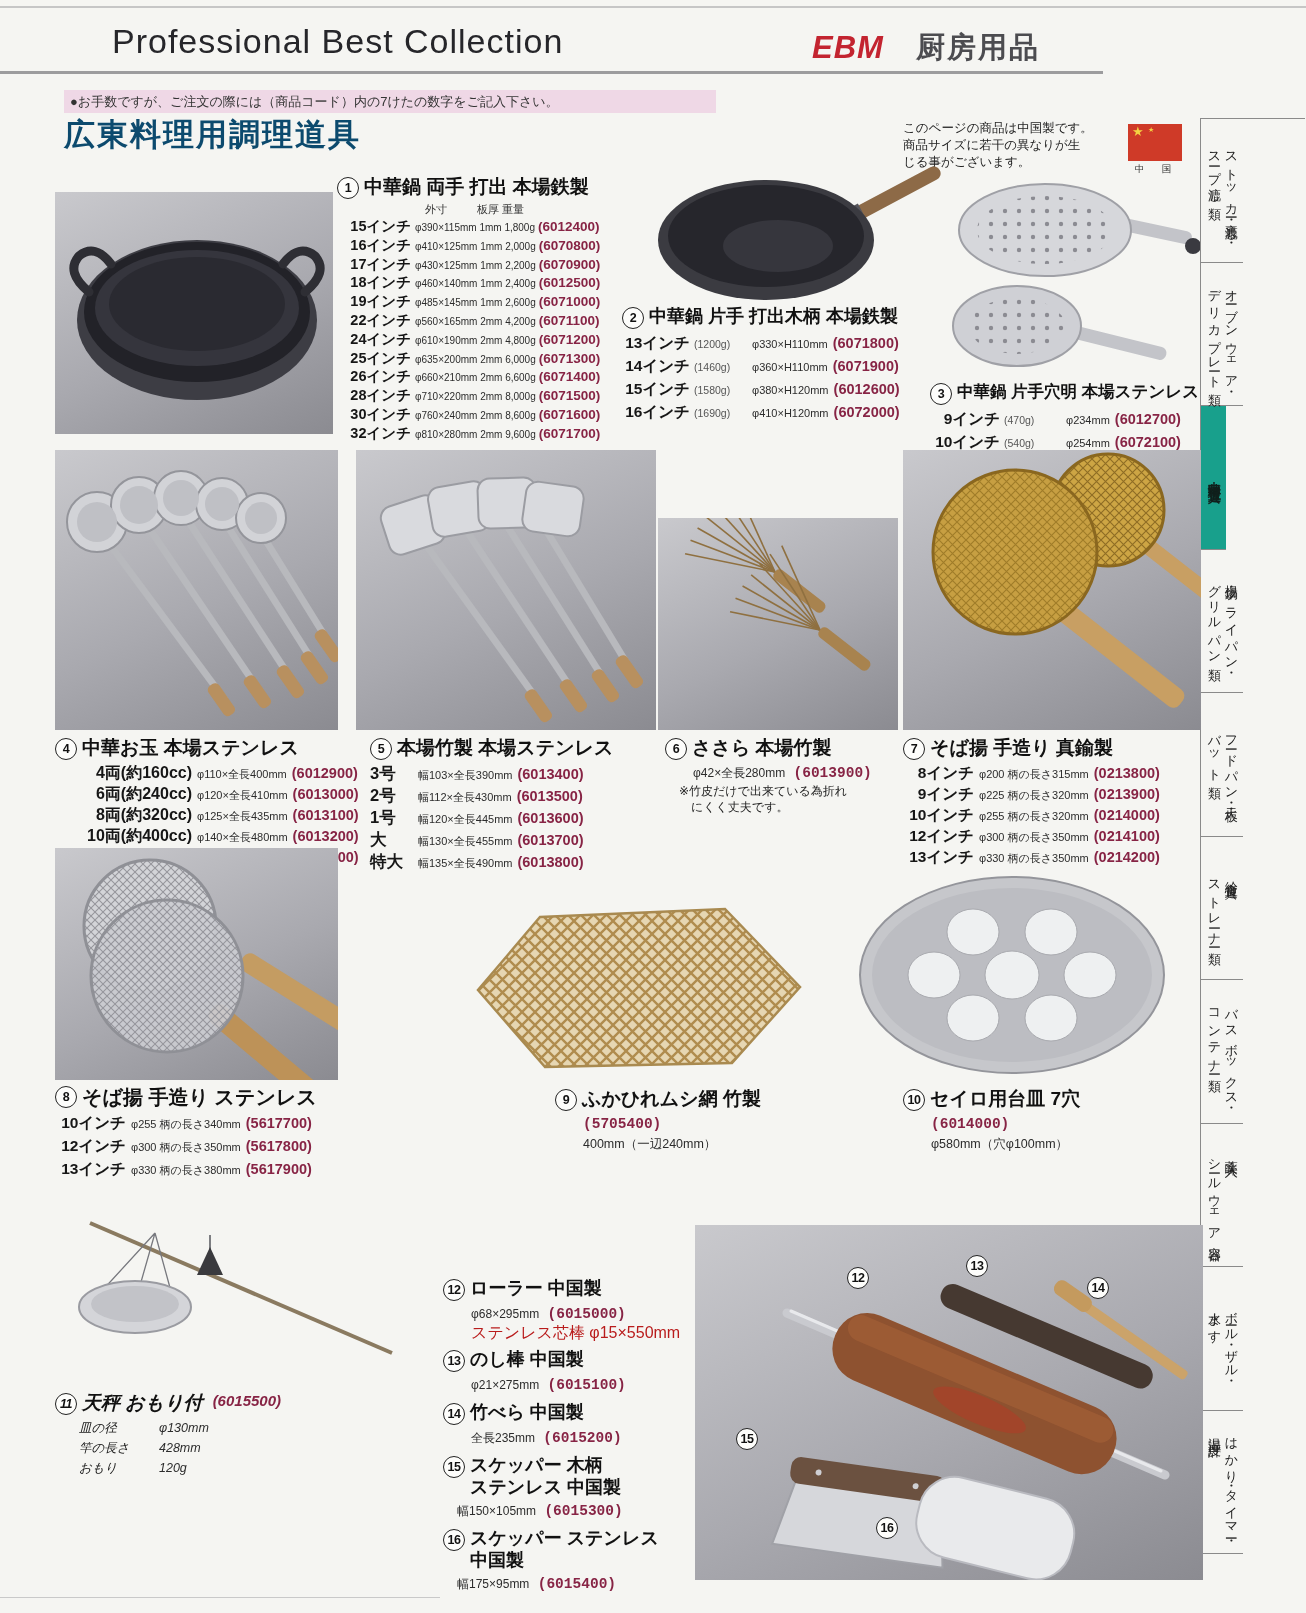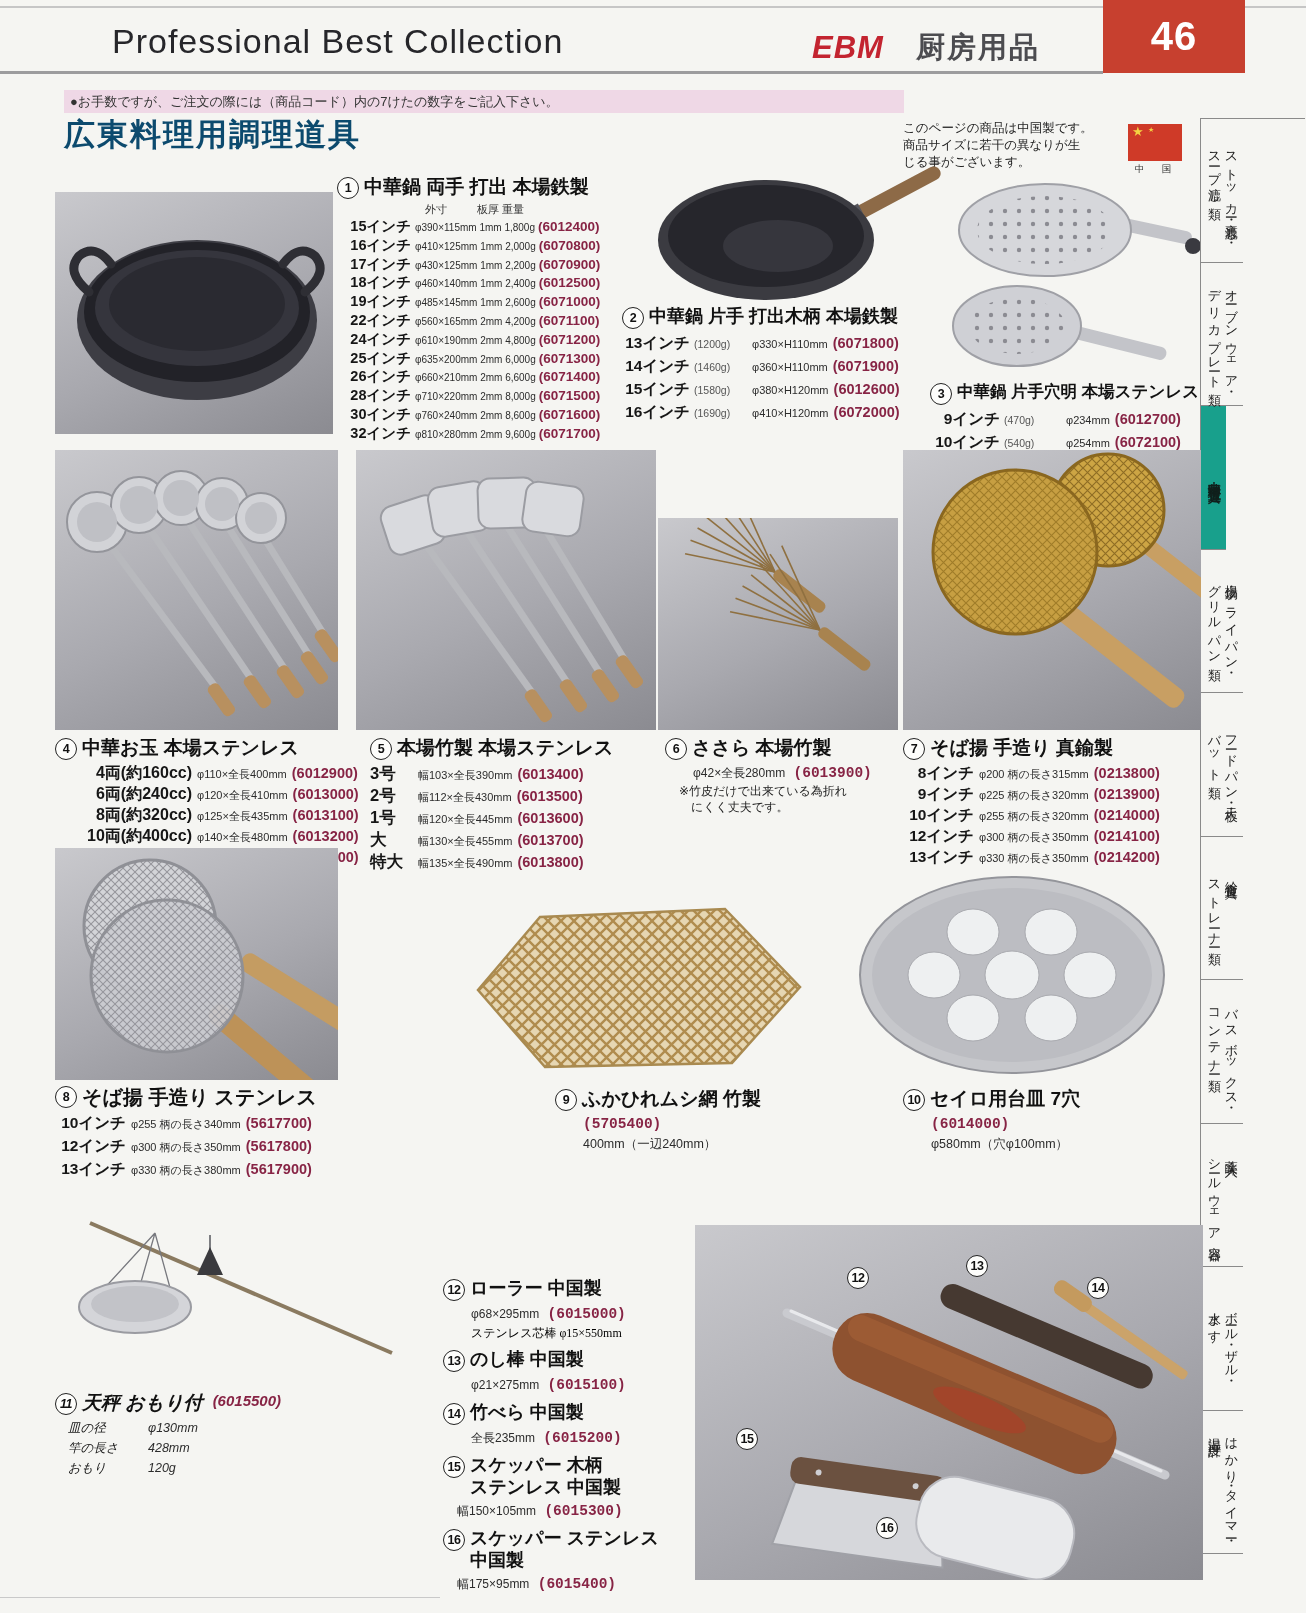--- a/index.html
+++ b/index.html
@@ -7,21 +7,21 @@
         font-family:"Liberation Sans","DejaVu Sans",sans-serif;color:#1c1c1c;overflow:hidden;}
   .abs{position:absolute;}
   
   .topline{left:0;top:6px;width:1306px;height:2px;background:#c6c6c6;}
   .htitle{left:112px;top:22px;font-size:34px;letter-spacing:1px;color:#26262a;font-weight:500;white-space:nowrap;}
   .brand{left:812px;top:30px;font-size:31px;font-weight:bold;font-style:italic;color:#c32430;letter-spacing:1px;}
   .brandsfx{left:916px;top:28px;font-size:29px;font-weight:bold;color:#4c4c50;letter-spacing:2px;}
   .pagebox{left:1103px;top:0;width:142px;height:73px;background:#c7402f;display:flex;align-items:center;justify-content:center;}
   .pagenum{color:#fff;font-size:40px;font-weight:bold;letter-spacing:1px;}
   .hrule{left:0;top:71px;width:1103px;height:3px;background:#9c9c9e;}
-  .notice{left:64px;top:90px;width:840px;height:23px;background:#efd8e6;font-size:13px;line-height:23px;padding-left:6px;box-sizing:border-box;color:#333;white-space:nowrap;}
+  .notice{left:64px;top:90px;width:652px;height:23px;background:#efd8e6;font-size:13px;line-height:23px;padding-left:6px;box-sizing:border-box;color:#333;white-space:nowrap;}
   .pagetitle{left:64px;top:114px;font-size:31px;font-weight:bold;color:#0c4a6e;letter-spacing:2px;white-space:nowrap;}
   .chinanote{left:903px;top:120px;width:228px;font-size:12.5px;line-height:17px;white-space:pre-line;color:#222;}
   .flag{left:1128px;top:124px;width:54px;height:37px;background:#cf3a28;}
   .flagstar{position:absolute;left:4px;top:0px;color:#f4d242;font-size:13px;}
   .flagstar2{position:absolute;left:20px;top:2px;color:#f4d242;font-size:7px;}
   .flagcap{left:1128px;top:163px;width:54px;text-align:center;font-size:9.5px;color:#333;letter-spacing:4px;}
   
   .sidebar{left:1200px;top:118px;width:104px;border-top:1px solid #8a8a8a;border-left:1px solid #8a8a8a;background:#f5f5f2;}
   .tab{height:143.5px;box-sizing:border-box;border-bottom:1px solid #8a8a8a;display:flex;align-items:center;justify-content:center;
        writing-mode:vertical-rl;text-orientation:upright;font-size:13px;letter-spacing:2px;line-height:1.3;
@@ -55,36 +55,33 @@
   .s4 .rl{width:142px;text-align:right;font-size:16px;padding-right:5px;box-sizing:border-box;}
   .s5 .rl{width:48px;font-size:16.5px;}
   .s7 .rl,.s8 .rl{width:76px;text-align:right;padding-right:5px;box-sizing:border-box;}
   .s8 .row{line-height:21px;}
   .s11 .row{line-height:20px;}
   .s11 .rl{width:80px;font-size:12.5px;font-weight:normal;}
   .s11 .rs{font-size:12.5px;}
   .mspec{margin-left:28px;font-size:12px;color:#2c2c2c;white-space:nowrap;line-height:20px;}
   .mspec .rc{font-size:14.5px;font-family:Liberation Mono, monospace;}
   .mnote{margin-left:14px;font-size:12px;line-height:16px;white-space:pre-line;color:#222;}
-  .mextra{margin-left:28px;font-size:12px;color:#000000;line-height:18px;white-space:nowrap;font-family:Liberation Serif, serif;}
+  .mextra{margin-left:28px;font-size:16px;color:#b91c1c;line-height:18px;white-space:nowrap;}
   .mini{margin-bottom:7px;}
   .rule-bottom{left:0;top:1597px;width:440px;height:1px;background:#c9c9c9;}
 </style>
 </head>
 <body>
 
 <div class="page">
 
   <div class="abs topline"></div>
   <div class="abs htitle">Professional Best Collection</div>
   <div class="abs brand">EBM</div>
   <div class="abs brandsfx">厨房用品</div>
-  <div class="abs pagebox">
-    <span class="pagenum">46</span>
-  </div>
   <div class="abs hrule"></div>
   <div class="abs notice">●お手数ですが、ご注文の際には（商品コード）内の7けたの数字をご記入下さい。</div>
   <div class="abs pagetitle">広東料理用調理道具</div>
   <div class="abs chinanote">このページの商品は中国製です。
 商品サイズに若干の異なりが生
 じる事がございます。</div>
   <div class="abs flag">
     <span class="flagstar">★</span>
     <span class="flagstar2">★</span>
   </div>
@@ -630,21 +627,21 @@
       <ellipse cx="75" cy="119" rx="44" ry="18" fill="#c2c3c8"></ellipse>
     </svg>
   </div>
 
   <section class="prod s11" style="left:55px;top:1392px;width:320px;font-style:italic;">
     <div class="ptitle t19">
       <span class="circ">11</span>
       <span class="ttext">天秤 おもり付</span>
       <span class="rc" style="font-size:15px;">(6015500)</span>
     </div>
-    <div style="margin-left:13px;">
+    <div style="margin-left:24px;">
 
     <div class="row">
         <span class="rl">皿の径</span>
         <span class="rs">φ130mm</span>
       </div>
         <div class="row">
         <span class="rl">竿の長さ</span>
         <span class="rs">428mm</span>
       </div>
         <div class="row">

